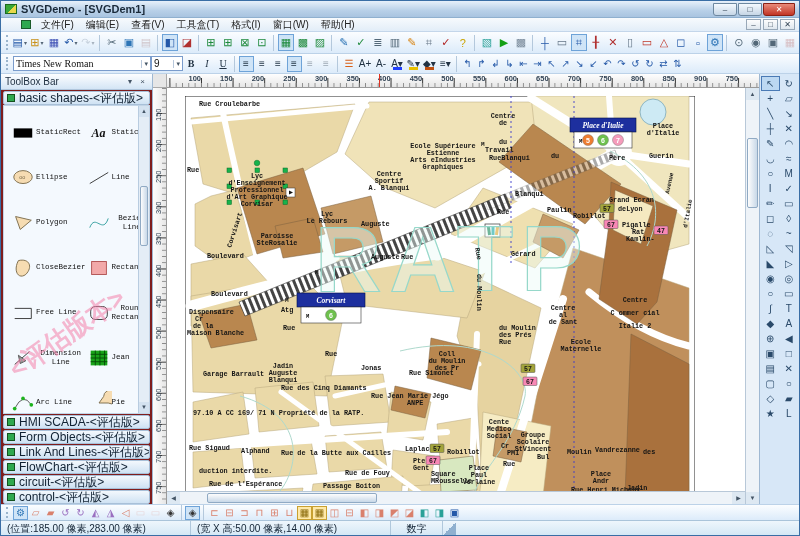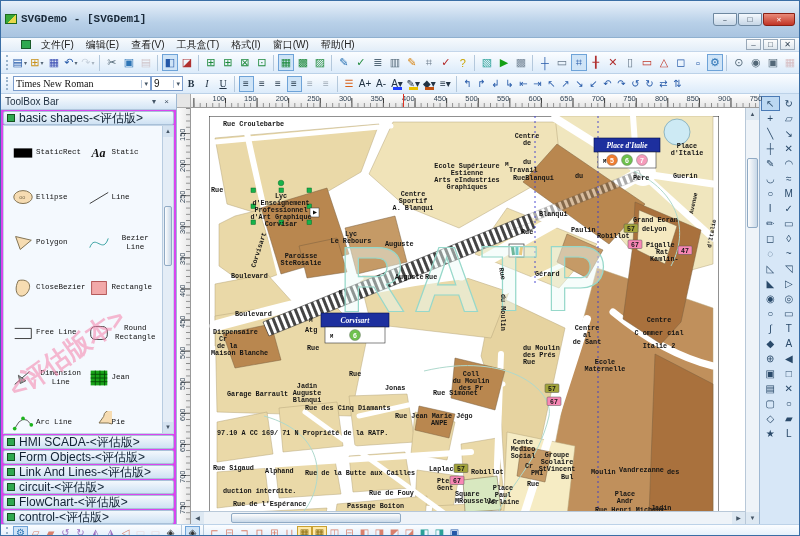--- a/index.html
+++ b/index.html
@@ -1,19 +1,19 @@
 <!DOCTYPE html>
 <html><head>
 <meta charset="utf-8">
 <style>
   html,body{margin:0;padding:0;background:#9db8d2;font-family:"Liberation Sans",sans-serif;}
   *{box-sizing:border-box;}
   .window{width:800px;height:536px;border:1px solid #3a6ea5;background:#e9f2fb;position:relative;overflow:hidden;}
   
-  .titlebar{height:16px;background:linear-gradient(#e7f0fa,#b8d0e8 60%,#a9c4e0);display:flex;align-items:center;padding:18px 4px;border-bottom:1px solid #8fb0cf;font-family:Liberation Mono, monospace;}
+  .titlebar{height:16px;background:linear-gradient(#e7f0fa,#b8d0e8 60%,#a9c4e0);display:flex;align-items:center;padding:8px 4px;border-bottom:1px solid #8fb0cf;}
   .appicon{width:12px;height:10px;background:linear-gradient(135deg,#38a838 50%,#e8d84a 50%);border:1px solid #1e6a1e;margin-right:4px;}
   .title{font-size:11px;color:#1a2a3a;font-weight:bold;flex:1;white-space:nowrap;}
   .winbtns{display:flex;gap:1px;}
   .wb{width:24px;height:13px;font-size:8px;line-height:12px;text-align:center;border:1px solid #6e88a0;border-radius:0 0 3px 3px;background:linear-gradient(#f4f9fe,#c6d6e6);color:#234;cursor:pointer;}
   .wb.close{width:32px;background:linear-gradient(#e98b7a,#c13425);color:#fff;border-color:#8a2014;}
   
   .menubar{height:14px;background:linear-gradient(#f7fafd,#e2edf8);display:flex;align-items:center;font-size:10px;color:#222;border-bottom:1px solid #c4d6ea;padding-left:18px;}
   .mdi-icon{width:10px;height:9px;background:#2fa84f;border:1px solid #1a5a2a;margin:0 4px 0 2px;}
   .mitem{padding:0 6px;cursor:pointer;white-space:nowrap;}
   .mdibtns{margin-left:auto;display:flex;gap:2px;padding-right:4px;}
@@ -36,21 +36,21 @@
   .fbtn.act{background:#cfe4f7;border:1px solid #6ea3d8;}
   .fbtn.gray{opacity:.4;}
   .fbtn.bld{font-weight:bold;font-family:"Liberation Serif",serif;}
   .fbtn.ita{font-style:italic;font-family:"Liberation Serif",serif;}
   .fbtn.und{text-decoration:underline;font-family:"Liberation Serif",serif;}
   .fbtn .cbar{position:absolute;bottom:1px;left:2px;right:2px;height:3px;}
   .arrbtn{min-width:14px;height:16px;display:inline-flex;align-items:center;justify-content:center;font-size:10px;color:#2458a8;cursor:pointer;}
   
   .main{display:flex;height:430px;}
   
-  .toolbox{width:176px;background:#d946ef;border-right:1px solid #9fb8d2;display:flex;flex-direction:column;justify-content:flex-end;}
+  .toolbox{width:152px;background:#7f1d1d;border-right:1px solid #9fb8d2;display:flex;flex-direction:column;justify-content:flex-end;}
   .panelhead{height:16px;background:linear-gradient(#fdfeff,#d4e5f5);border-bottom:1px solid #b0c6dc;display:flex;align-items:center;font-size:10px;color:#234;padding:0 4px;}
   .ph-btns{margin-left:auto;font-size:8px;color:#456;letter-spacing:3px;cursor:pointer;}
   .grouphead{height:14px;background:linear-gradient(#f3f8fd,#cfe2f3);border:1px solid #a8c0d8;border-radius:2px;margin:1px 2px 0 2px;display:flex;align-items:center;font-size:12px;color:#123;padding:0 3px;cursor:pointer;white-space:nowrap;overflow:hidden;}
   .gicon{width:8px;height:8px;background:#2fa84f;border:1px solid #14521f;margin-right:4px;flex:none;}
   .tb-items{flex:1;position:relative;background:#f4f9fe;overflow:hidden;border:1px solid #c2d4e6;margin:0 2px;}
   .itemgrid{display:grid;grid-template-columns:1fr 1fr;padding:4px 14px 0 6px;}
   .titem{height:45px;display:flex;align-items:center;cursor:pointer;}
   .titem svg{width:26px;height:24px;flex:none;}
   .titem .tlabel{font-family:"Liberation Mono",monospace;font-size:7.5px;text-align:center;color:#111;line-height:1.1;}
   .panel-watermark{position:absolute;left:-4px;top:210px;transform:rotate(-35deg);font-size:26px;color:rgba(244,130,170,.55);font-weight:bold;pointer-events:none;white-space:nowrap;}
@@ -58,21 +58,21 @@
   .pscroll .pup,.pscroll .pdn{position:absolute;left:0;right:0;height:11px;background:#d4e2f0;font-size:6px;text-align:center;line-height:11px;color:#456;}
   .pscroll .pdn{bottom:0;}
   .pscroll .pthumb{position:absolute;left:1px;right:1px;top:80px;height:60px;background:linear-gradient(90deg,#fdfdfd,#c8d8e8);border:1px solid #90aac4;border-radius:2px;}
   
   .center{flex:1;display:flex;flex-direction:column;position:relative;background:#f2f2f2;}
   .hrow{display:flex;height:14px;}
   .corner{width:14px;height:14px;background:#e6e6e6;border:1px solid #aaa;border-top:none;border-left:none;}
   .hruler{flex:1;position:relative;background:linear-gradient(#fefefe,#e6e6e6);border-bottom:1px solid #999;
     background-image:linear-gradient(90deg,#888 1px,transparent 1px),linear-gradient(90deg,#333 1px,transparent 1px),linear-gradient(#fefefe,#e6e6e6);
     background-size:6.32px 4px,31.6px 9px,100% 100%;background-repeat:repeat-x,repeat-x,no-repeat;background-position:2.4px bottom,2.4px bottom,0 0;}
-  .hruler .rl{position:absolute;top:0px;font-size:7.5px;color:#345;transform:translateX(-100%);}
+  .hruler .rl{position:absolute;top:0px;font-size:7.5px;color:#345;transform:translateX(-100%);font-weight:bold;}
   .redmark{position:absolute;top:0;bottom:0;width:1px;background:#e03020;}
   .brow{flex:1;display:flex;}
   .vruler{width:14px;position:relative;background:linear-gradient(90deg,#fefefe,#e6e6e6);border-right:1px solid #999;
     background-image:linear-gradient(180deg,#888 1px,transparent 1px),linear-gradient(180deg,#333 1px,transparent 1px),linear-gradient(90deg,#fefefe,#e6e6e6);
     background-size:4px 6.22px,9px 31.1px,100% 100%;background-repeat:repeat-y,repeat-y,no-repeat;background-position:right 0.12px,right 25px,0 0;}
   .vruler .rl{position:absolute;left:1px;font-size:7.5px;color:#345;transform:rotate(-90deg);transform-origin:left top;}
   .canvas{flex:1;position:relative;background:#fff;overflow:hidden;}
   .mapsvg{position:absolute;left:18px;top:8px;}
   .hscroll{position:absolute;left:0;right:0;bottom:0;height:13px;background:#eef3f8;border-top:1px solid #b8c8d8;}
   .hthumb{position:absolute;left:40px;top:1px;height:10px;width:170px;background:linear-gradient(#fdfdfd,#c8d8e8);border:1px solid #90aac4;border-radius:2px;}
@@ -356,25 +356,25 @@
           <div class="grouphead">
             <span class="gicon"></span>
             <span>Form Objects-&lt;评估版&gt;</span>
           </div>
           <div class="grouphead">
             <span class="gicon"></span>
             <span>Link And Lines-&lt;评估版&gt;</span>
           </div>
           <div class="grouphead">
             <span class="gicon"></span>
-            <span>circuit-&lt;评估版&gt;</span>
+            <span>FlowChart-&lt;评估版&gt;</span>
           </div>
           <div class="grouphead">
             <span class="gicon"></span>
-            <span>FlowChart-&lt;评估版&gt;</span>
+            <span>circuit-&lt;评估版&gt;</span>
           </div>
           <div class="grouphead">
             <span class="gicon"></span>
             <span>control-&lt;评估版&gt;</span>
           </div>
         </div>
     </div>
 
     <div class="center">
       <div class="hrow">

